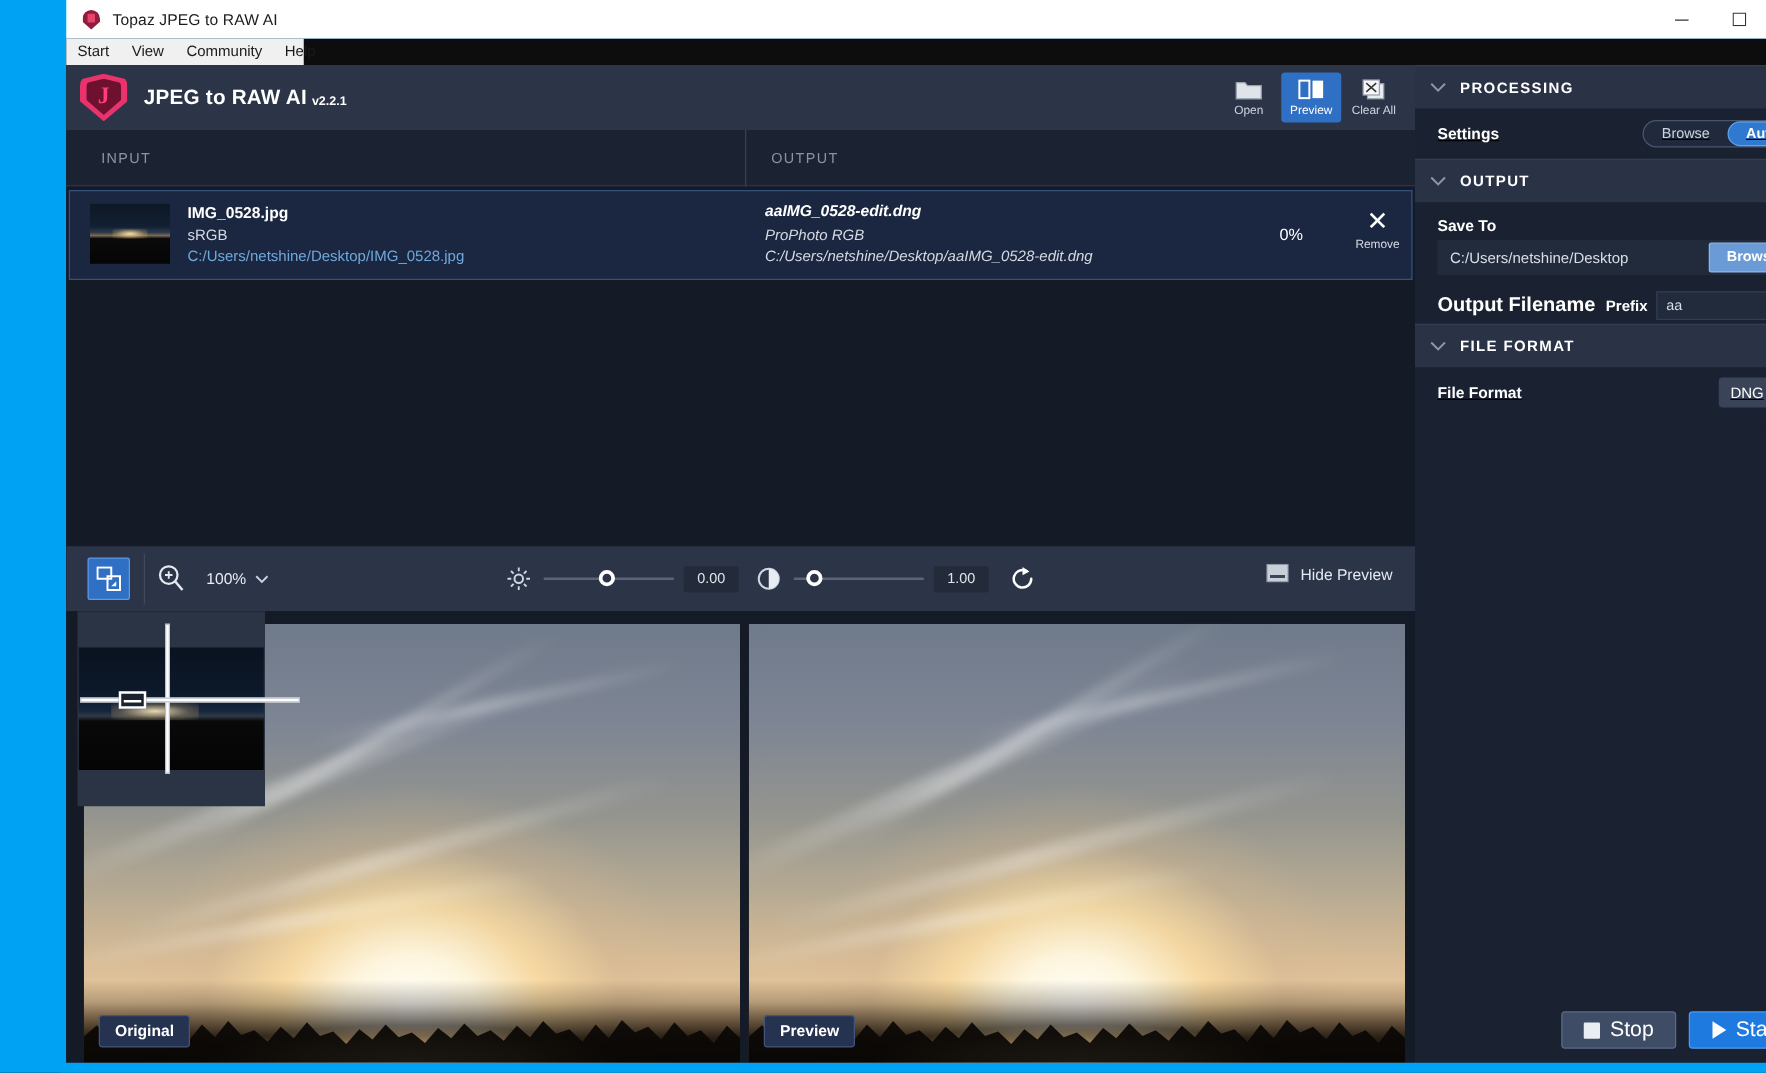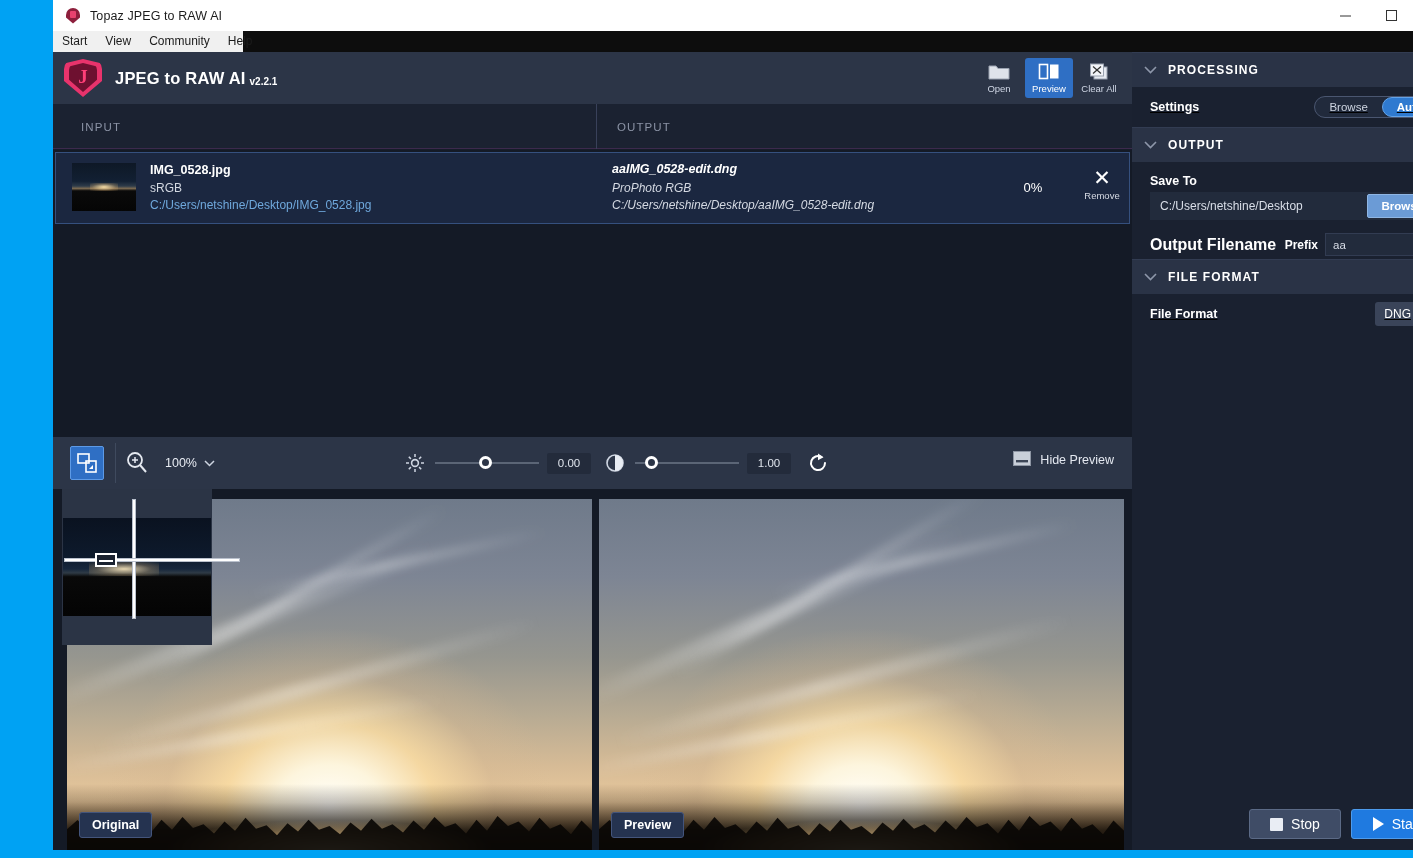--- a/index.html
+++ b/index.html
@@ -339,21 +339,21 @@
     display: flex; align-items: center; gap: 8px; padding: 0 9px;
     color: #ffffff; font-size: 12px;
   }
   .bottombar {
     position: absolute; left: 0; bottom: 0; width: 325px; height: 52px;
     display: flex; align-items: center; justify-content: flex-end; gap: 10px; padding-right: 14px;
   }
   .bbtn {
     height: 30px; min-width: 92px; border-radius: 3px;
     display: flex; align-items: center; justify-content: center; gap: 8px;
-    color: #ffffff; font-size: 14px;
+    color: #ffffff; font-size: 17px;
   }
   .bbtn.stop  { background: #3f4c66; border: 1px solid #5b6a86; }
   .bbtn.start { background: #1f7ae0; border: 1px solid #4d9bec; }
   .bbtn .sq { width: 13px; height: 13px; background: #e9edf4; border-radius: 1px; }
   .bbtn .tri {
     width: 0; height: 0; border-left: 11px solid #ffffff;
     border-top: 7px solid transparent; border-bottom: 7px solid transparent;
   }
   .scrollbar-edge {
     position: absolute; right: 0; top: 0; width: 1px; height: 798px; background: #27303f;

